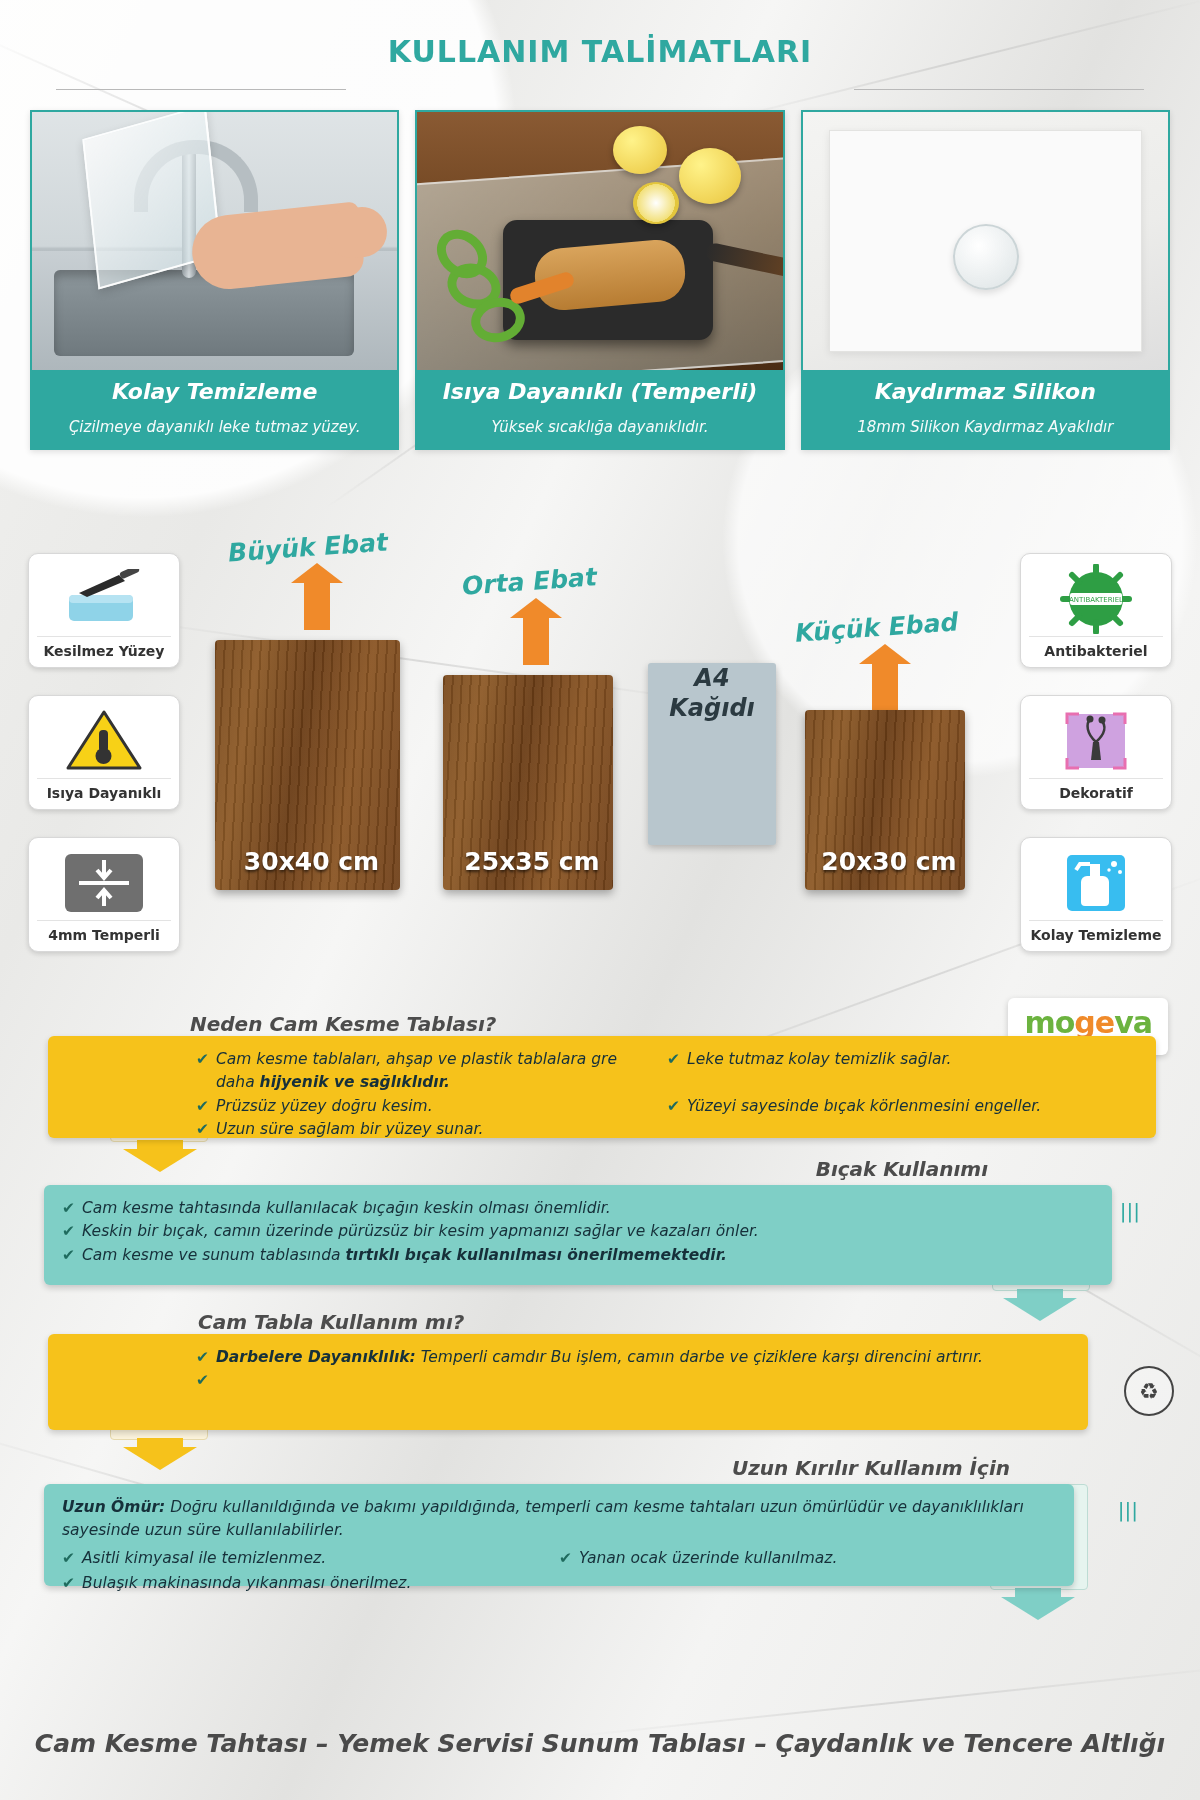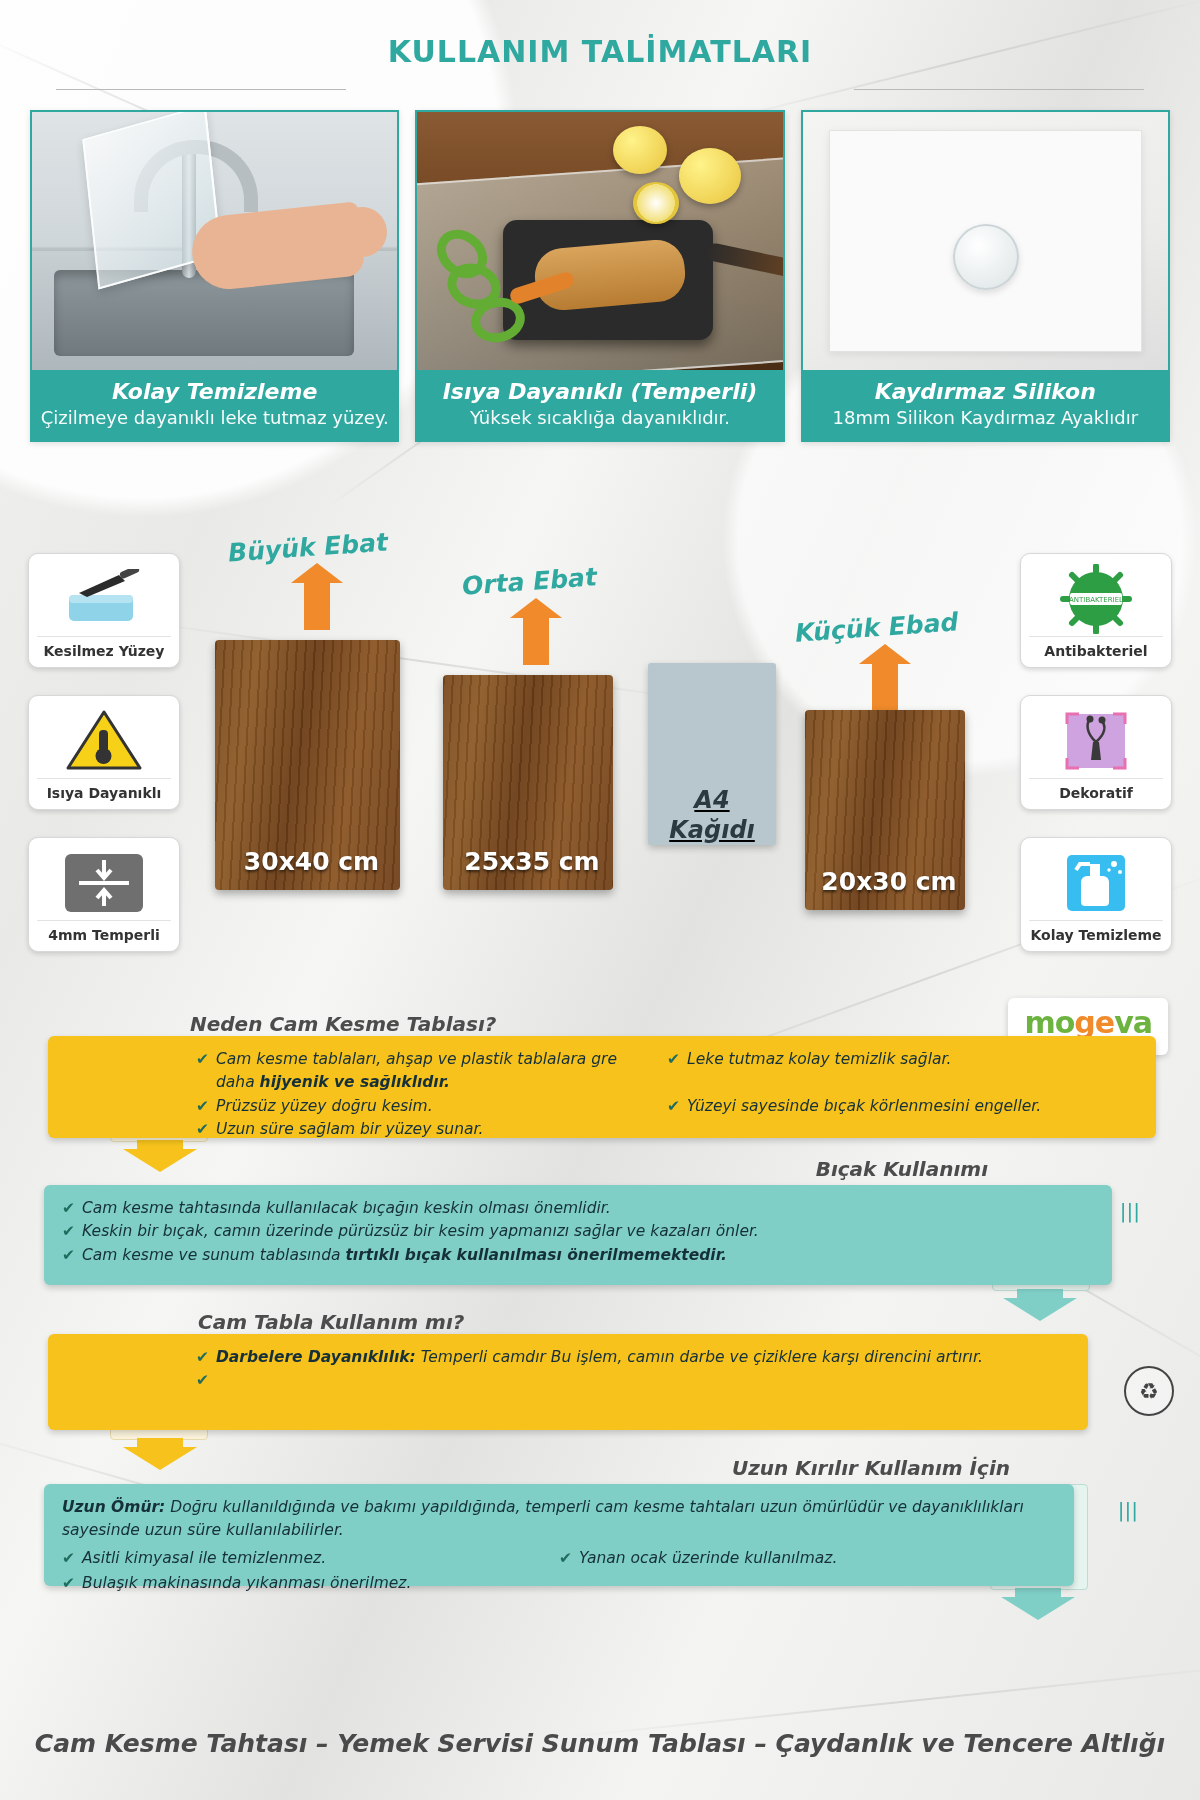--- a/index.html
+++ b/index.html
@@ -28,21 +28,21 @@
   .header .rule{position:absolute;top:55px;height:1px;background:#b9b9b9;}
   .rule-left{left:56px;width:290px;}
   .rule-right{right:56px;width:290px;}
 
   
   .cards{position:absolute;top:110px;left:30px;width:1140px;display:flex;gap:16px;}
   .card{width:368px;border:2px solid #2fa8a0;background:#fff;box-shadow:0 2px 6px rgba(0,0,0,.12);overflow:hidden;}
   .card .photo{height:258px;position:relative;overflow:hidden;}
   .card .cap{background:#2fa8a0;color:#fff;text-align:center;padding:9px 6px 12px;}
   .card .cap .t{font-size:22px;font-style:italic;font-weight:bold;line-height:1.15;}
-  .card .cap .s{font-size:18px;margin-top:3px;opacity:.96;}
+  .card .cap .s{font-size:15px;font-style:italic;margin-top:14px;opacity:.96;}
 
   
   .ph1{background:linear-gradient(180deg,#dfe4e6 0%,#cfd6d9 52%,#b8c0c4 53%,#9fa8ad 100%);}
   .ph1 .counter{position:absolute;left:0;right:0;bottom:0;height:46%;background:linear-gradient(180deg,#c8cfd3,#aeb7bc);}
   .ph1 .sinkbowl{position:absolute;left:22px;bottom:14px;width:300px;height:86px;background:linear-gradient(180deg,#8d979c,#6f797e);border-radius:6px;box-shadow:inset 0 6px 10px rgba(0,0,0,.25);}
   .ph1 .faucet{position:absolute;left:150px;bottom:92px;width:14px;height:130px;background:linear-gradient(90deg,#9aa3a8,#d6dcdf,#8c9499);border-radius:7px;}
   .ph1 .faucet:after{content:"";position:absolute;top:-8px;left:-48px;width:96px;height:58px;border:14px solid #b6bec2;border-bottom:none;border-radius:60px 60px 0 0;}
   .ph1 .glass{position:absolute;left:58px;bottom:96px;width:120px;height:150px;background:linear-gradient(135deg,rgba(255,255,255,.75),rgba(210,230,235,.45));border:2px solid rgba(255,255,255,.9);transform:skewY(-10deg) rotate(-6deg);box-shadow:0 4px 10px rgba(0,0,0,.15);}
   .ph1 .hand{position:absolute;left:160px;bottom:86px;width:170px;height:74px;background:#e8b493;border-radius:40px 10px 20px 40px;transform:rotate(-6deg);}
   .ph1 .hand:after{content:"";position:absolute;right:-26px;top:6px;width:60px;height:50px;background:#e8b493;border-radius:30px;}
@@ -85,21 +85,21 @@
   .sizelabel{position:absolute;font-size:25px;font-weight:bold;font-style:italic;color:#2fa8a0;}
   .arr{position:absolute;width:26px;background:#f08a2a;}
   .arr:before{content:"";position:absolute;top:-19px;left:-13px;border-left:26px solid transparent;border-right:26px solid transparent;border-bottom:20px solid #f08a2a;}
 
   .boardimg{position:absolute;border-radius:4px;box-shadow:0 4px 9px rgba(0,0,0,.3);
     background:
       repeating-linear-gradient(93deg, rgba(0,0,0,.10) 0 2px, rgba(255,255,255,.05) 2px 9px),
       linear-gradient(100deg,#7a4a1e 0%,#8d5a27 20%,#6b3d16 45%,#8a5524 70%,#70411a 100%);
     display:flex;align-items:flex-end;justify-content:center;padding-bottom:14px;box-sizing:border-box;padding-left:8px;}
   .boardimg span{color:#fff;font-size:25px;font-weight:bold;text-shadow:0 2px 3px rgba(0,0,0,.6);}
-  .a4{position:absolute;background:#b8c6cd;border-radius:3px;display:flex;align-items:flex-end;justify-content:center;text-align:center;box-shadow:0 3px 7px rgba(0,0,0,.22);text-decoration:underline;}
+  .a4{position:absolute;background:#b8c6cd;border-radius:3px;display:flex;align-items:flex-start;justify-content:center;text-align:center;box-shadow:0 3px 7px rgba(0,0,0,.22);}
   .a4 span{font-size:24px;font-weight:bold;font-style:italic;color:#2b3a41;line-height:1.25;}
 
   
   .infos{position:absolute;top:1020px;left:0;width:1200px;}
   .iblock{position:relative;margin-bottom:10px;}
   .iheading{font-size:20px;font-weight:bold;font-style:italic;color:#4c4c4c;margin:0 0 6px 0;}
   .ibar{position:relative;border-radius:6px;padding:12px 18px;box-sizing:border-box;box-shadow:0 3px 6px rgba(0,0,0,.18);}
   .bar-yellow{background:#f6c21b;}
   .bar-teal{background:#7fcfc6;}
   .ilist{display:flex;flex-wrap:wrap;}
@@ -307,21 +307,21 @@
     </div>
     <div class="boardimg" style="left:443px;top:130px;width:170px;height:215px;">
       <span>25x35 cm</span>
     </div>
     <div class="a4" style="left:648px;top:118px;width:128px;height:182px;">
       <span>
         <span>A4</span><br>
         <span>Kağıdı</span>
       </span>
     </div>
-    <div class="boardimg" style="left:805px;top:165px;width:160px;height:200px;">
+    <div class="boardimg" style="left:805px;top:165px;width:160px;height:180px;">
       <span>20x30 cm</span>
     </div>
   </div>
 
   <div class="infos">
 
     <div class="mogeva">
       <div class="m1">
         <span class="g">mo</span><span class="o">ge</span><span class="g">va</span>
       </div>

